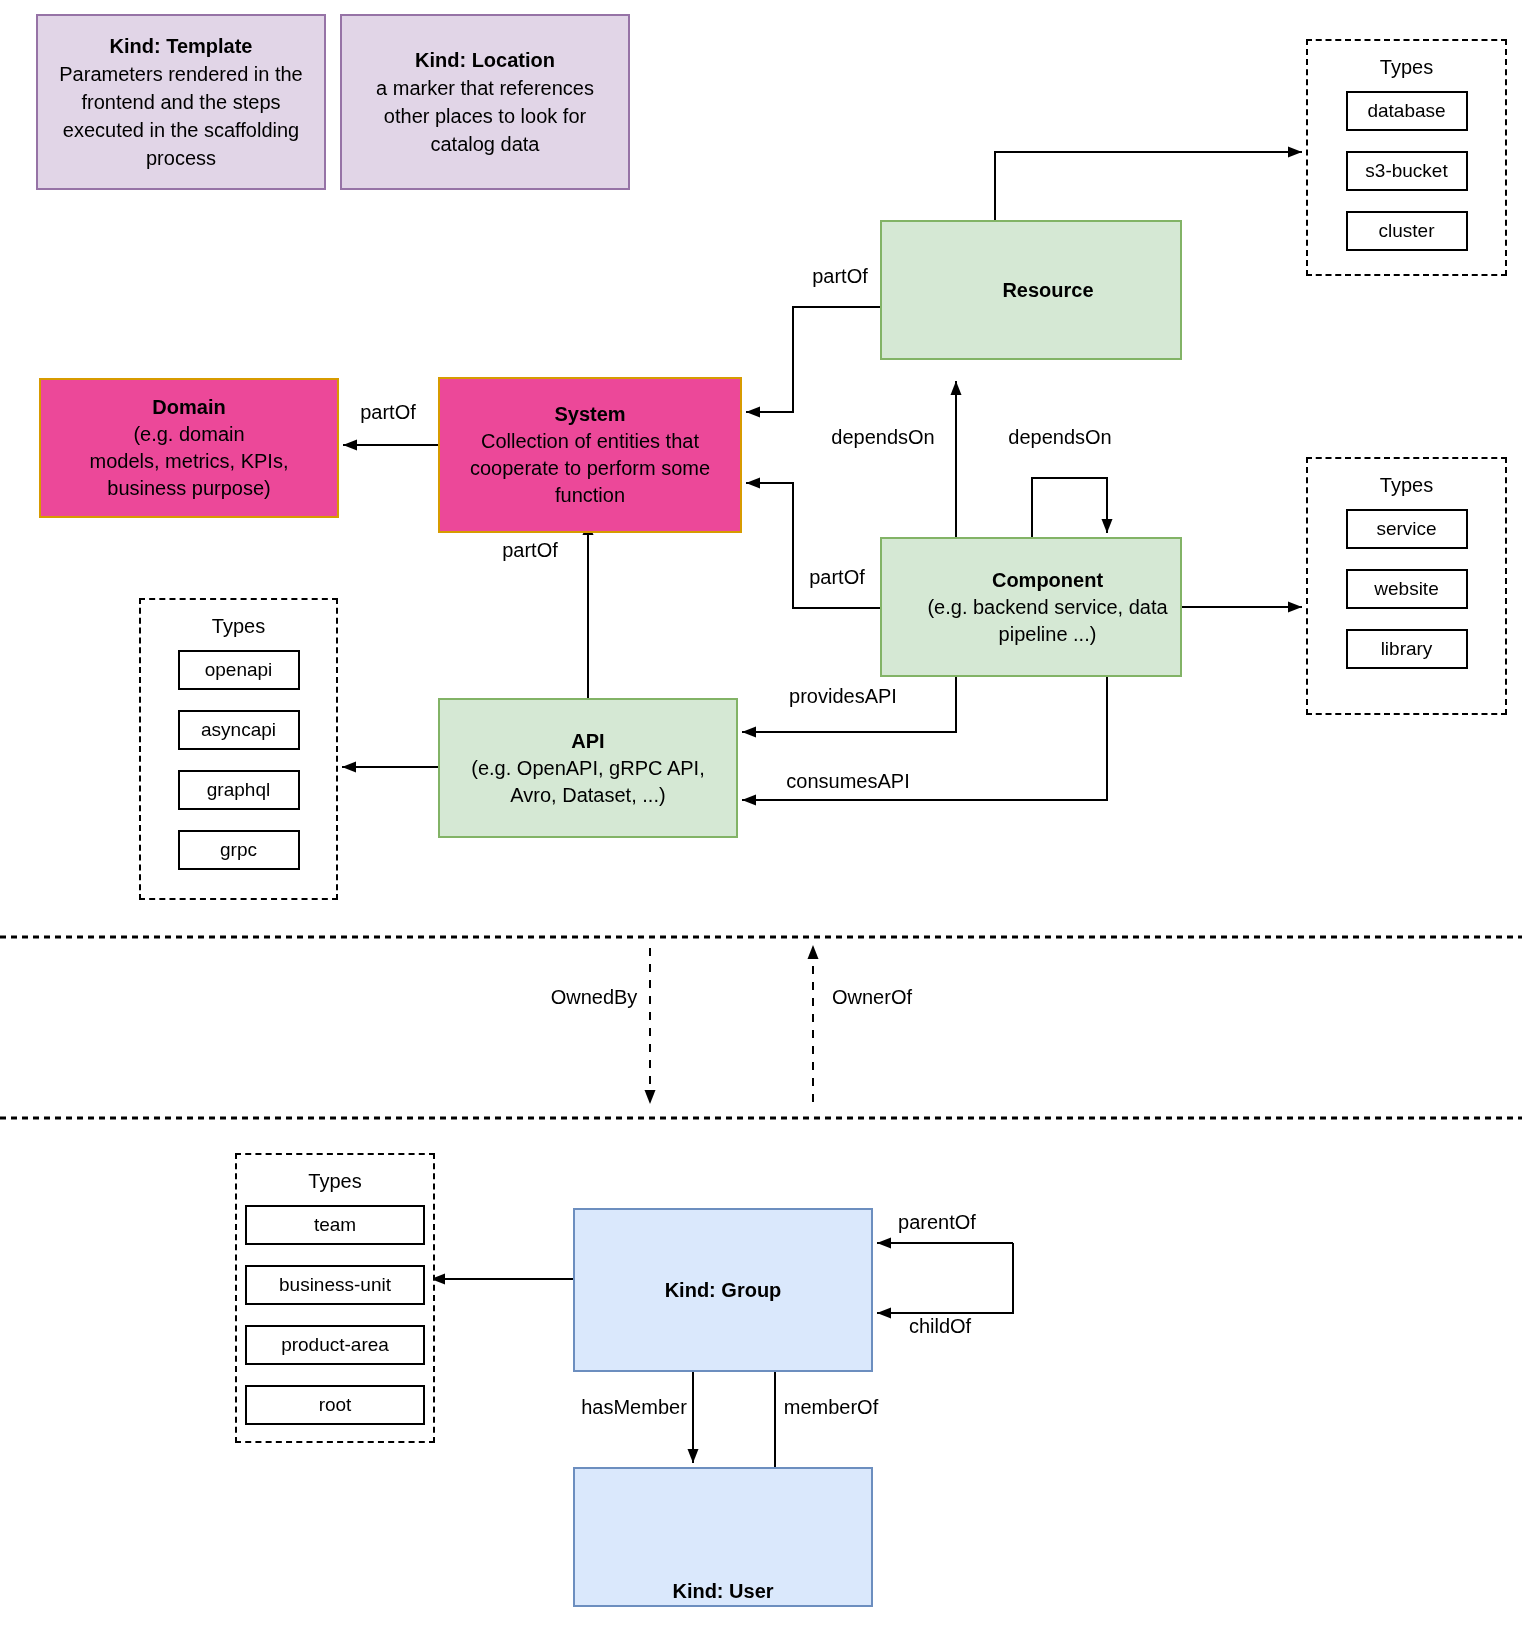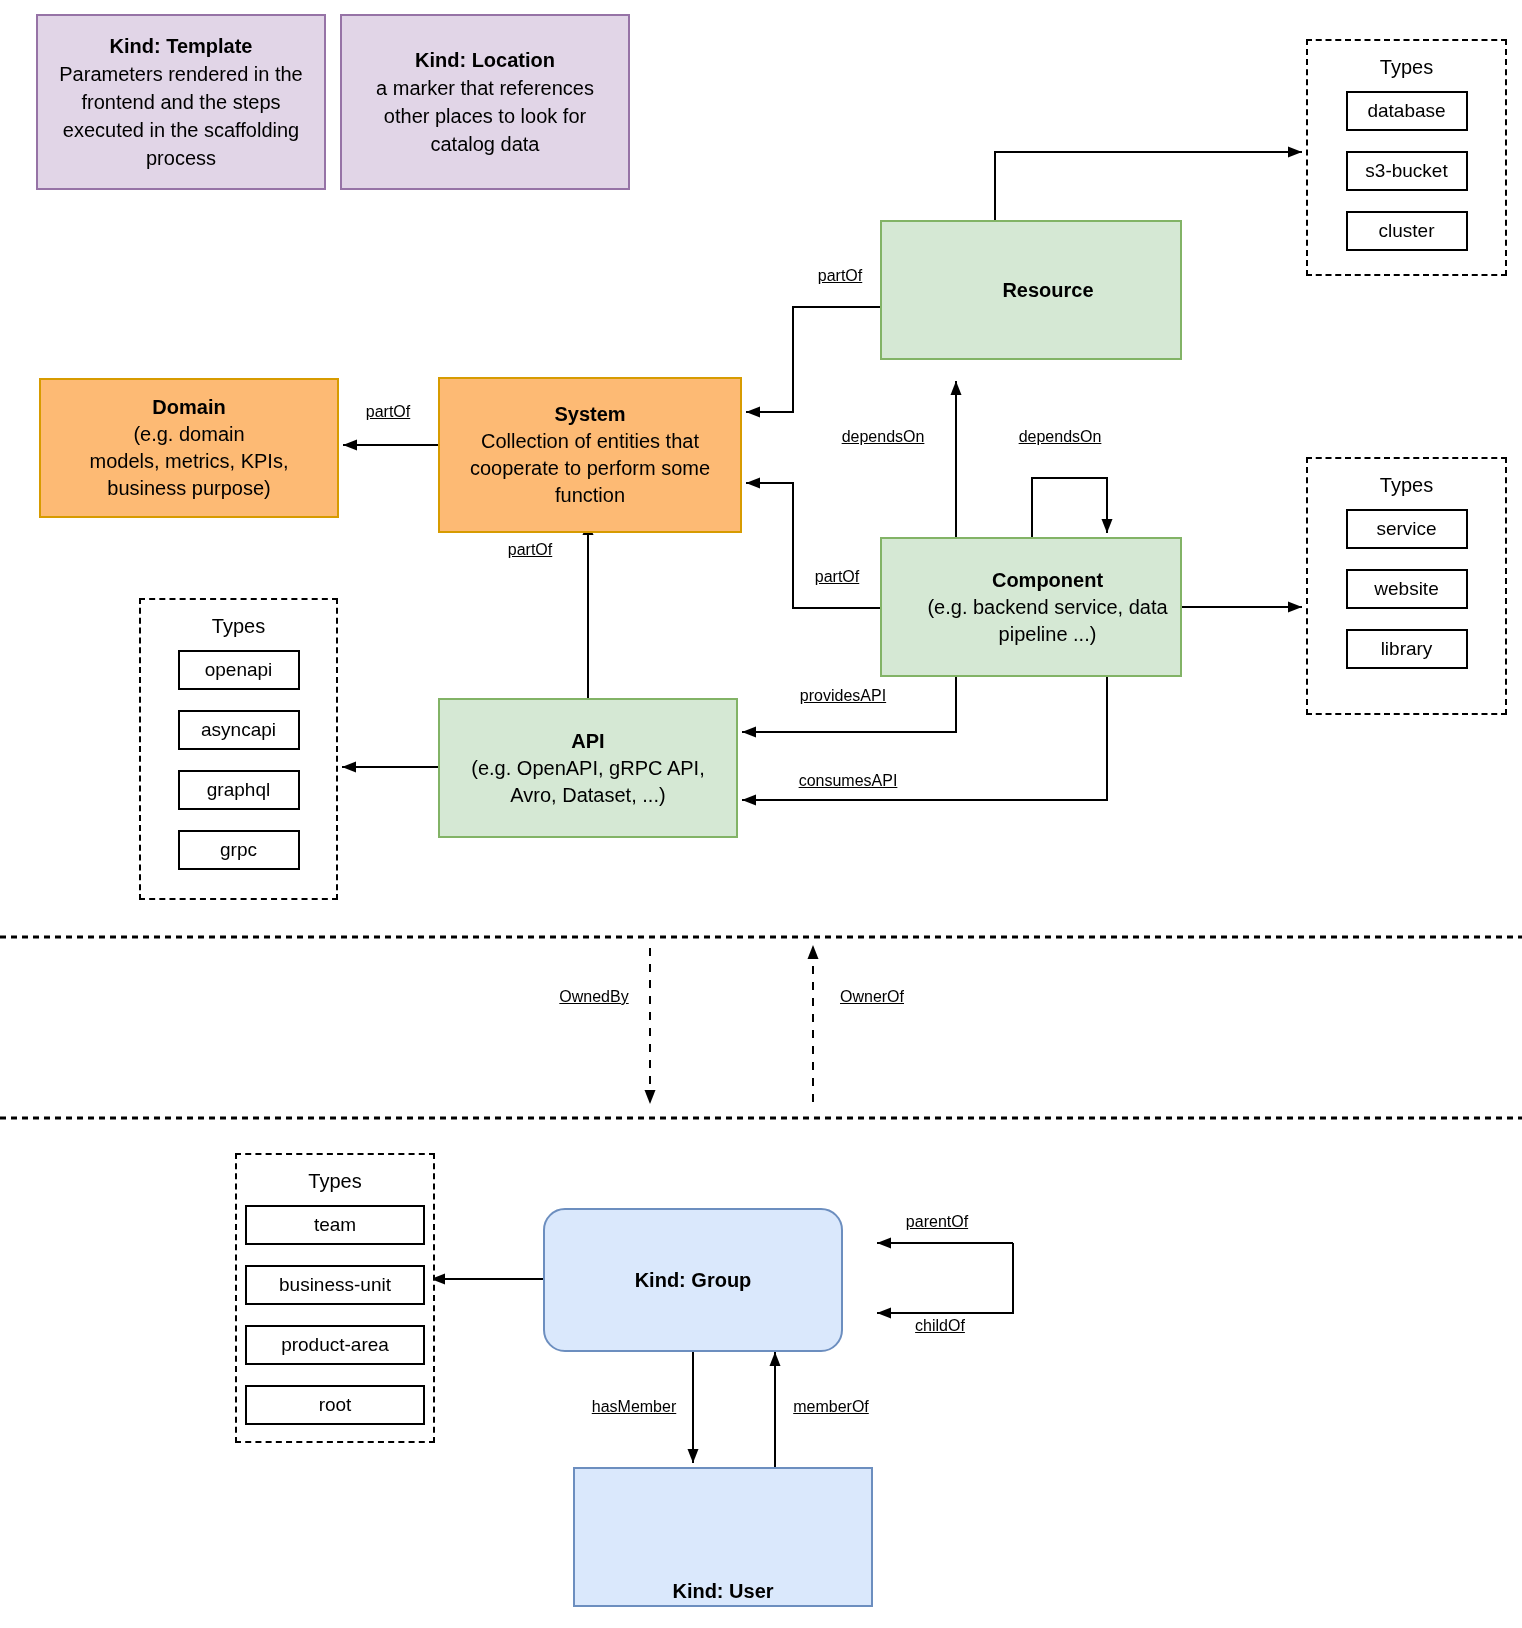--- a/index.html
+++ b/index.html
@@ -8,38 +8,38 @@
     font-family:"Liberation Sans", sans-serif;color:#000;overflow:hidden;
   }
   .node{
     position:absolute;box-sizing:border-box;border:2px solid #000;
     display:flex;flex-direction:column;align-items:center;justify-content:center;
     text-align:center;font-size:20px;line-height:27px;
   }
   .node .title{font-weight:bold;}
   .node .body{white-space:pre-line;}
   .purple{background:#E1D5E7;border-color:#9673A6;line-height:28px;}
-  .orange{background:#fdba74;border-color:#D79B00;}
+  .orange{background:#ec4899;border-color:#D79B00;}
   .green{background:#D5E8D4;border-color:#82B366;}
   .blue{background:#DAE8FC;border-color:#6C8EBF;}
   .typesbox{
     position:absolute;box-sizing:border-box;border:2px dashed #000;background:#fff;
     text-align:center;font-size:20px;
   }
   .typesbox .types-title{margin:14px 0 12px 0;line-height:24px;}
   .typeitem{
     box-sizing:border-box;border:2px solid #000;background:#fff;height:40px;
     display:flex;align-items:center;justify-content:center;margin:0 auto 20px auto;
     font-size:19px;
   }
   .w120{width:122px;}
   .w180{width:180px;}
   .edge-label{
-    position:absolute;transform:translate(-50%,-50%);font-size:16px;line-height:22px;
-    white-space:nowrap;background:transparent;text-decoration:underline;
+    position:absolute;transform:translate(-50%,-50%);font-size:20px;line-height:22px;
+    white-space:nowrap;background:transparent;
   }
   #arrows{position:absolute;left:0;top:0;}
 </style>
 </head>
 <body>
 
 <div id="canvas">
 
   <svg id="arrows" width="1522" height="1628" viewBox="0 0 1522 1628">
     <defs>
@@ -125,21 +125,21 @@
     <div class="body">(e.g. backend service, data
 pipeline ...)</div>
   </div>
 
   <div class="node green" style="left:438px;top:698px;width:300px;height:140px;">
     <div class="title">API</div>
     <div class="body">(e.g. OpenAPI, gRPC API,
 Avro, Dataset, ...)</div>
   </div>
 
-  <div class="node blue" style="left:543px;top:1208px;width:300px;height:144px;border-radius:22px;">
+  <div class="node blue" style="left:573px;top:1208px;width:300px;height:164px;">
     <div class="title">Kind: Group</div>
   </div>
 
   <div class="node blue" style="left:573px;top:1467px;width:300px;height:140px;justify-content:flex-end;">
     <div class="title">Kind: User</div>
   </div>
 
   <div class="typesbox" style="left:1306px;top:39px;width:201px;height:237px;">
     <div class="types-title">Types</div>
     <div class="typeitem w120">database</div>

